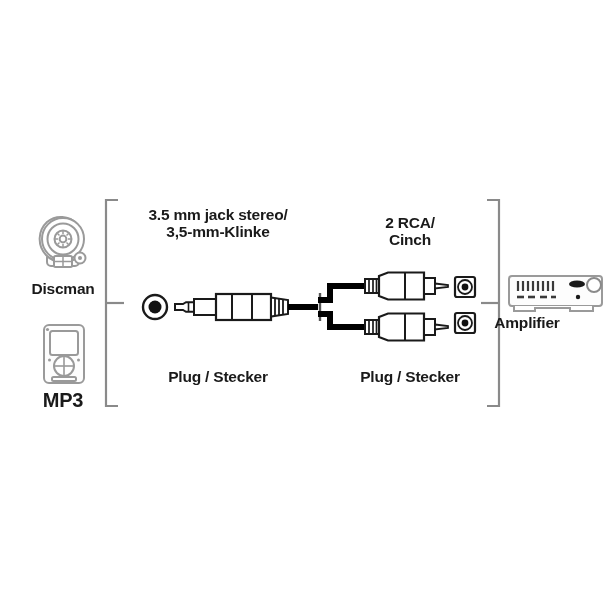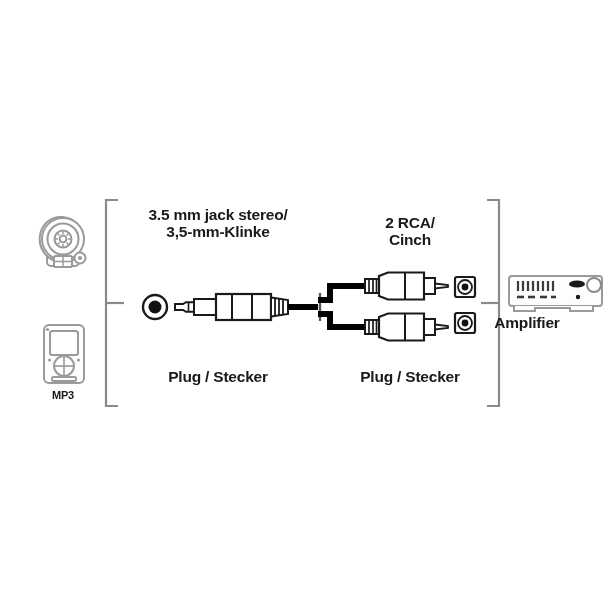--- a/index.html
+++ b/index.html
@@ -69,21 +69,21 @@
   #label-discman {
     left: 8px;
     top: 280px;
     width: 110px;
     font-size: 15.5px;
   }
   #label-mp3 {
     left: 8px;
     top: 389px;
     width: 110px;
-    font-size: 11px;
+    font-size: 20px;
   }
   #label-amplifier {
     left: 472px;
     top: 314px;
     width: 110px;
     font-size: 15.5px;
   }
 </style>
 </head>
 <body>
@@ -237,18 +237,19 @@
   <div class="lbl lbl-center" id="label-jack-stereo">3.5 mm jack stereo/
 3,5-mm-Klinke</div>
 
   <div class="lbl lbl-center" id="label-rca-cinch">2 RCA/
 Cinch</div>
 
   <div class="lbl lbl-center" id="label-plug-left">Plug / Stecker</div>
 
   <div class="lbl lbl-center" id="label-plug-right">Plug / Stecker</div>
 
+  <div class="lbl lbl-center" id="label-discman">Discman</div>
 
   <div class="lbl lbl-center" id="label-mp3">MP3</div>
 
   <div class="lbl lbl-center" id="label-amplifier">Amplifier</div>
 
 </div>
 
 </body></html>

